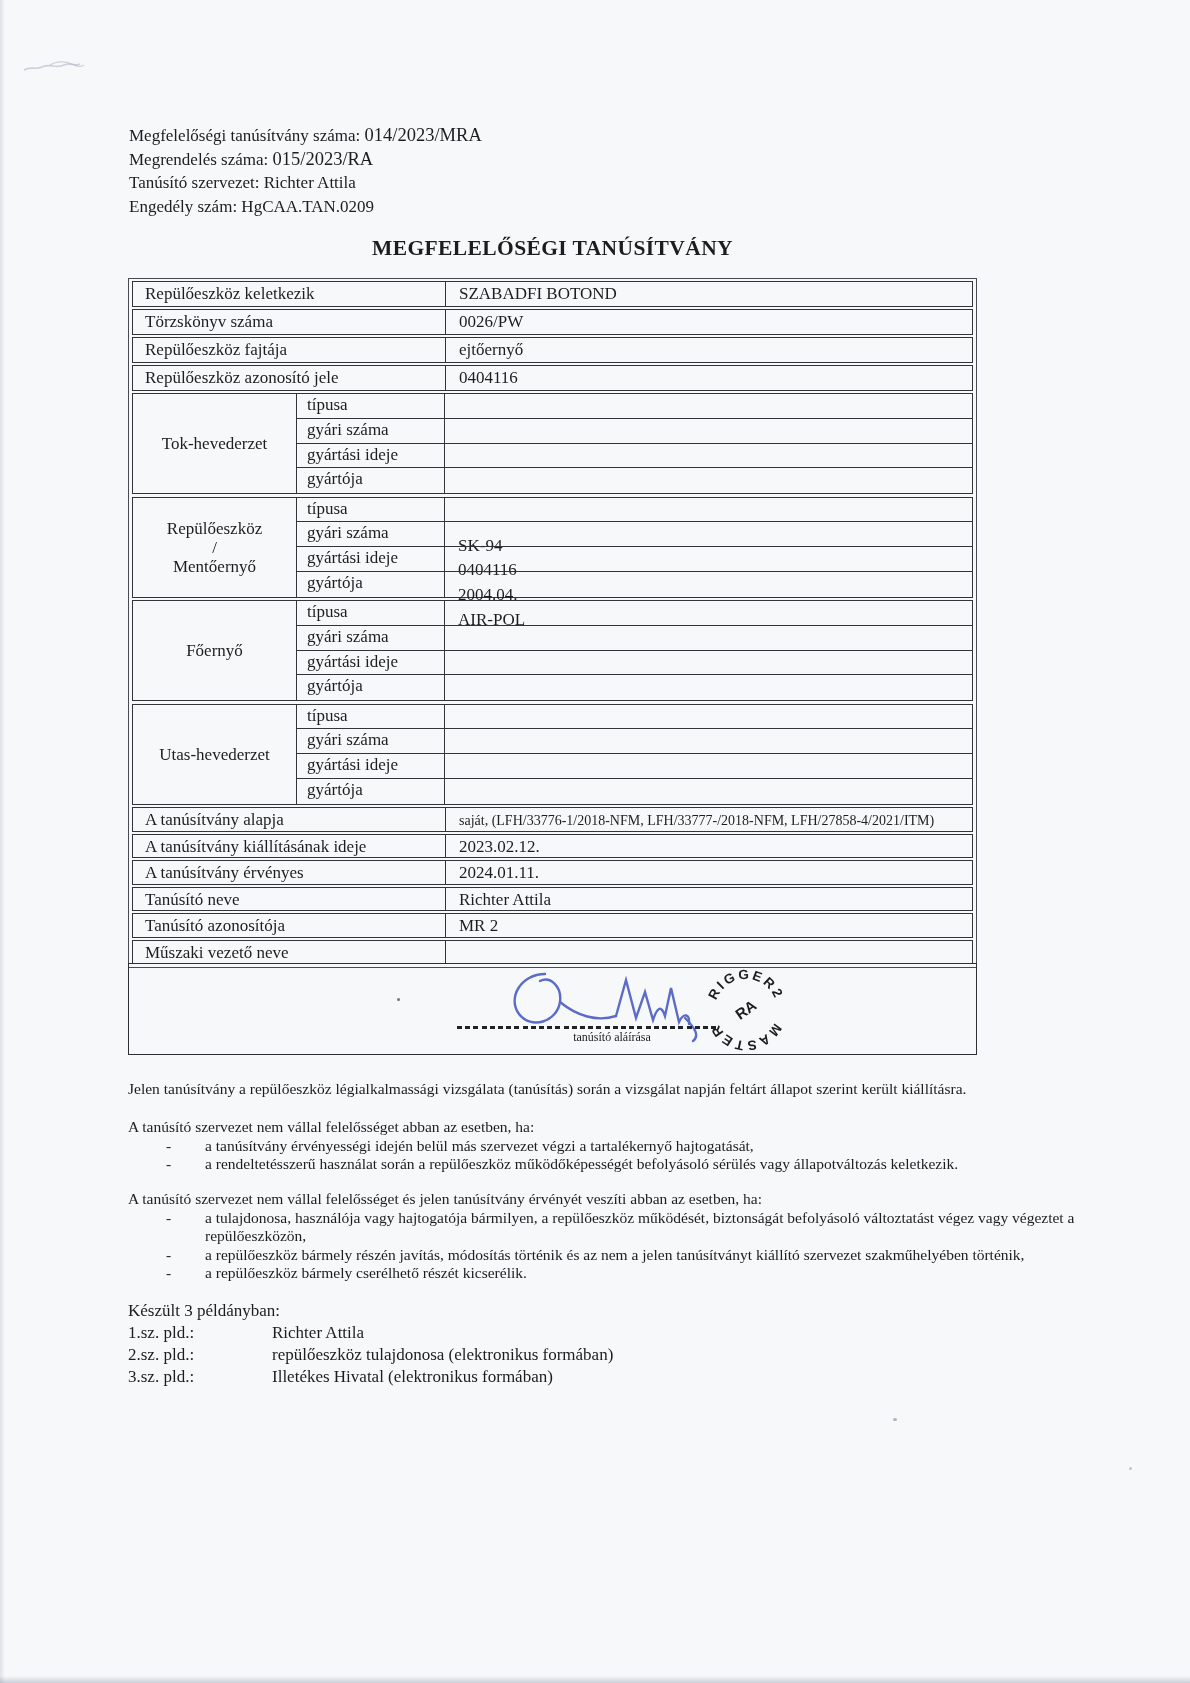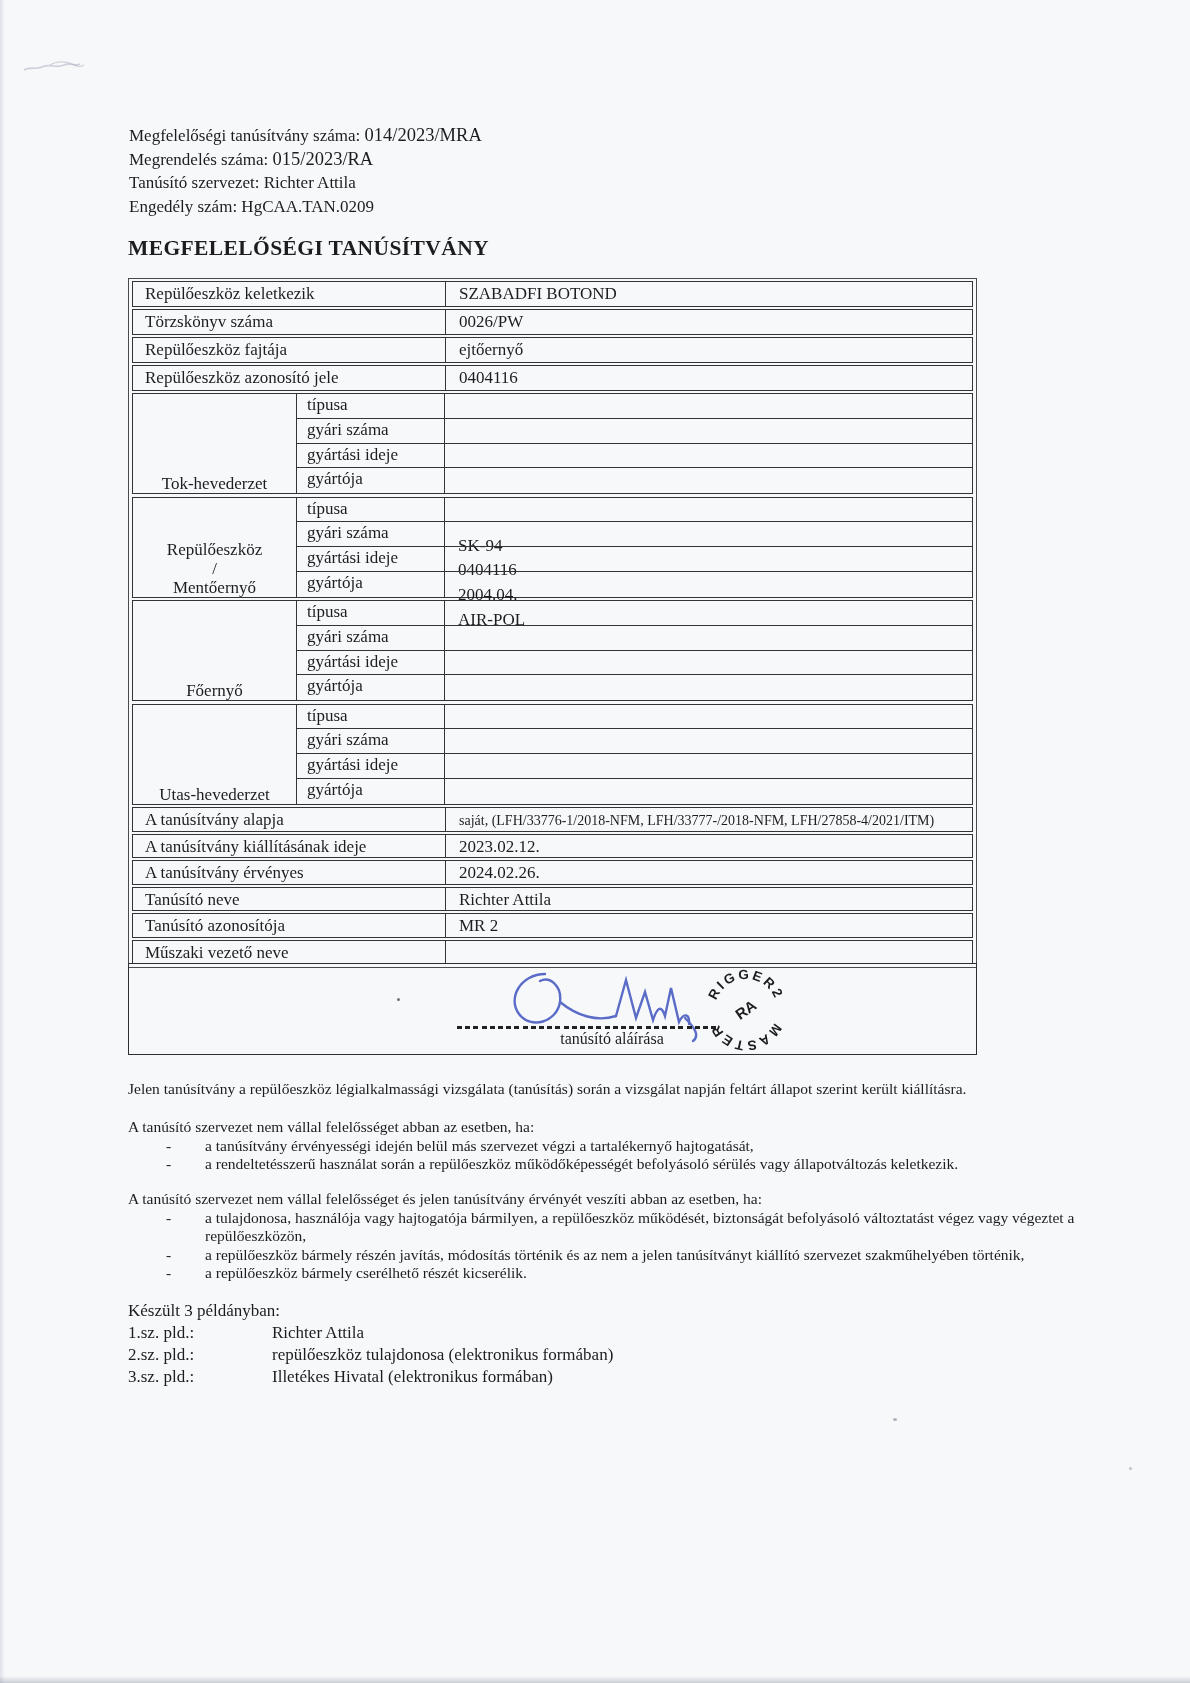--- a/index.html
+++ b/index.html
@@ -15,46 +15,46 @@
   .edge-left { position:absolute; left:0; top:0; bottom:0; width:5px;
     background:linear-gradient(90deg, rgba(110,120,140,.18), rgba(110,120,140,0)); }
   .edge-bottom { position:absolute; left:0; right:0; bottom:0; height:7px;
     background:linear-gradient(0deg, rgba(90,100,120,.28), rgba(90,100,120,0)); }
 
   .header-block { position:absolute; left:129px; top:124px; }
   .hline { font-size:17px; line-height:23.5px; white-space:nowrap; }
   .hline .hv { font-size:18.5px; }
 
   .doc-title { position:absolute; left:128px; top:236px; width:849px;
-    font-size:21.5px; font-weight:bold; letter-spacing:.4px; }
+    text-align:center; font-size:21.5px; font-weight:bold; letter-spacing:.4px; }
 
   .cert-table { position:absolute; left:128px; top:278px; width:849px;
     border:1px solid #4a4a52; padding:2px 3px 1px 3px; }
   .row { display:flex; height:25.5px; border:1px solid #333338; margin-bottom:2.5px; }
   .row .lab { width:313px; border-right:1px solid #333338; padding:2px 0 0 12px; font-size:17px; white-space:nowrap; }
   .row .val { flex:1; padding:2px 0 0 13px; font-size:17px; white-space:nowrap; }
   .bottom-rows .row { height:24.5px; margin-bottom:2px; }
   .row.small-val .val { font-size:14px; padding-top:5px; }
 
   .group { display:flex; border:1px solid #333338; margin-bottom:2.5px; }
   .gname { width:164px; border-right:1px solid #333338; display:flex; flex-direction:column;
-    justify-content:flex-end; align-items:center; font-size:17px; line-height:19px; text-align:center; }
+    justify-content:center; align-items:center; font-size:17px; line-height:19px; text-align:center; }
   .gfields { flex:1; display:flex; flex-direction:column; }
   .frow { display:flex; height:24.75px; border-bottom:1px solid #333338; }
   .frow:last-child { border-bottom:none; }
   .flab { width:148px; border-right:1px solid #333338; padding:1px 0 0 10px; font-size:17px; white-space:nowrap; }
   .fval { flex:1; padding:1px 0 0 13px; font-size:17px; white-space:nowrap;margin-top:37px; }
 
   .sig-box { position:absolute; left:128px; top:963px; width:849px; height:92px;
     border:1.5px solid #2e2e34; }
   .sig-scribble { position:absolute; left:370px; top:0px; }
   .sig-dot { position:absolute; left:268px; top:34px; width:3px; height:3px; border-radius:50%; background:#3a3a40; opacity:.7; }
   .sig-dash { position:absolute; left:328px; top:62px; width:260px; height:2.6px;
     background:repeating-linear-gradient(90deg, #222 0 5px, transparent 5px 8.2px); }
-  .sig-label { position:absolute; left:358px; top:66px; width:250px; text-align:center; font-size:16px; }
+  .sig-label { position:absolute; left:358px; top:66px; width:250px; text-align:center; font-size:12px; }
   .stamp { position:absolute; left:572px; top:1px; }
 
   .notes { position:absolute; left:128px; font-size:15.5px; line-height:18.6px; width:960px; }
   .p1 { top:1080px; }
   .sec2 { top:1118px; }
   .sec3 { top:1190px; }
   .nowrap { white-space:nowrap; }
   .bullet { display:flex; }
   .bdash { width:77px; padding-left:38px; flex:none; }
   .btext { max-width:872px; }
@@ -209,21 +209,21 @@
     <div class="row small-val">
       <div class="lab">A tanúsítvány alapja</div>
       <div class="val">saját, (LFH/33776-1/2018-NFM, LFH/33777-/2018-NFM, LFH/27858-4/2021/ITM)</div>
     </div>
     <div class="row">
       <div class="lab">A tanúsítvány kiállításának ideje</div>
       <div class="val">2023.02.12.</div>
     </div>
     <div class="row">
       <div class="lab">A tanúsítvány érvényes</div>
-      <div class="val">2024.02.26.</div>
+      <div class="val">2024.01.11.</div>
     </div>
     <div class="row">
       <div class="lab">Tanúsító neve</div>
       <div class="val">Richter Attila</div>
     </div>
     <div class="row">
       <div class="lab">Tanúsító azonosítója</div>
       <div class="val">MR 2</div>
     </div>
     <div class="row">

